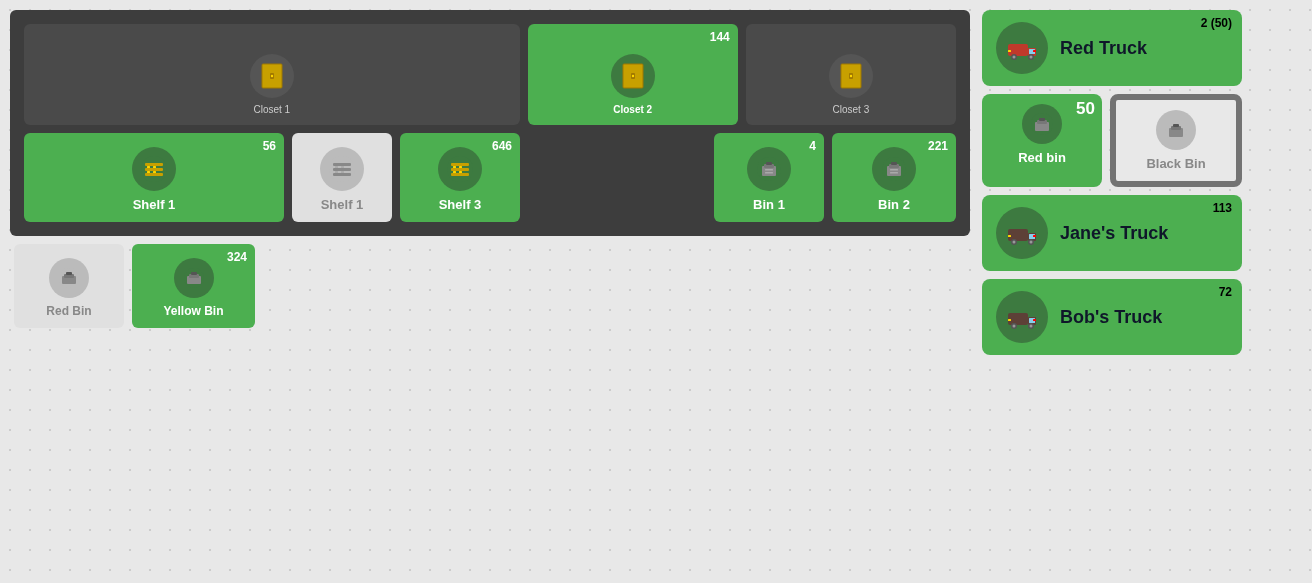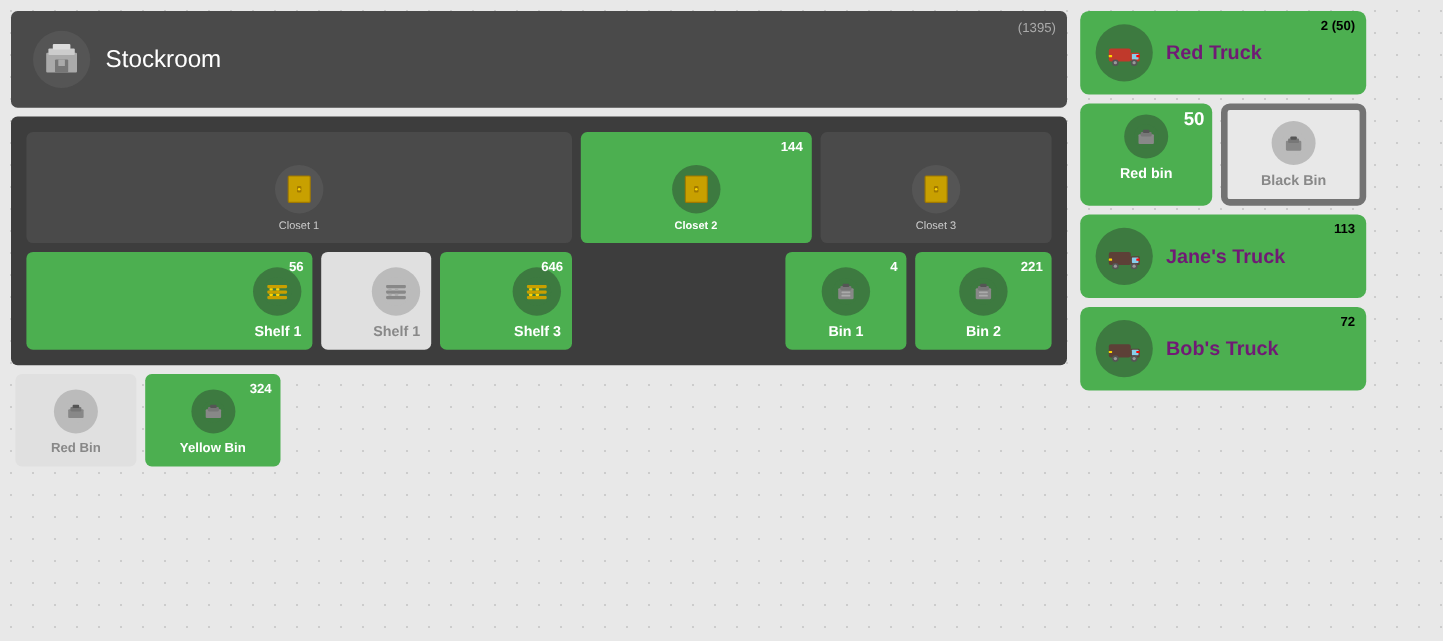--- a/index.html
+++ b/index.html
@@ -133,21 +133,21 @@
       font-weight: 600;
     }
 
     .shelf-item {
       width: 130px;
       background-color: #4a4a4a;
       border-radius: 6px;
       padding: 14px 10px 10px;
       display: flex;
       flex-direction: column;
-      align-items: flex-end;
+      align-items: center;
       gap: 6px;
       position: relative;
       cursor: pointer;
     }
 
     .shelf-item.active {
       background-color: #4CAF50;
     }
 
     .shelf-item.inactive {
@@ -276,21 +276,21 @@
       background: #3d7a40;
       border-radius: 50%;
       display: flex;
       align-items: center;
       justify-content: center;
       font-size: 24px;
       flex-shrink: 0;
     }
 
     .truck-label {
-      color: #701a75;
+      color: #0f172a;
       font-size: 18px;
       font-weight: 600;
     }
 
     
     .small-bins-row {
       display: flex;
       gap: 8px;
     }
 
@@ -347,33 +347,20 @@
       flex: 2.5;
     }
   </style>
 </head>
 <body>
 
 <div class="main-layout">
 
   <div class="left-panel">
 
-    <div class="stockroom-header">
-      <span class="count-badge">(1395)</span>
-      <div class="stockroom-icon">
-        <svg width="32" height="28" viewBox="0 0 32 28" fill="none" xmlns="http://www.w3.org/2000/svg">
-          <rect x="2" y="8" width="28" height="18" rx="1" fill="#aaa"></rect>
-          <rect x="4" y="4" width="24" height="6" rx="1" fill="#ccc"></rect>
-          <rect x="8" y="0" width="16" height="5" rx="1" fill="#ddd"></rect>
-          <rect x="10" y="14" width="12" height="12" rx="1" fill="#777"></rect>
-          <rect x="13" y="14" width="6" height="6" rx="0.5" fill="#aaa"></rect>
-        </svg>
-      </div>
-      <span class="stockroom-title">Stockroom</span>
-    </div>
 
     <div class="grid-area">
 
       <div class="closets-row">
 
         <div class="closet-item closet-wide">
           <div class="closet-icon">
             <svg width="22" height="26" viewBox="0 0 22 26" fill="none">
               <rect x="1" y="1" width="20" height="24" rx="1" fill="#c8a000" stroke="#a07800" stroke-width="1"></rect>
               <rect x="9" y="10" width="4" height="6" rx="1" fill="#a07800"></rect>

